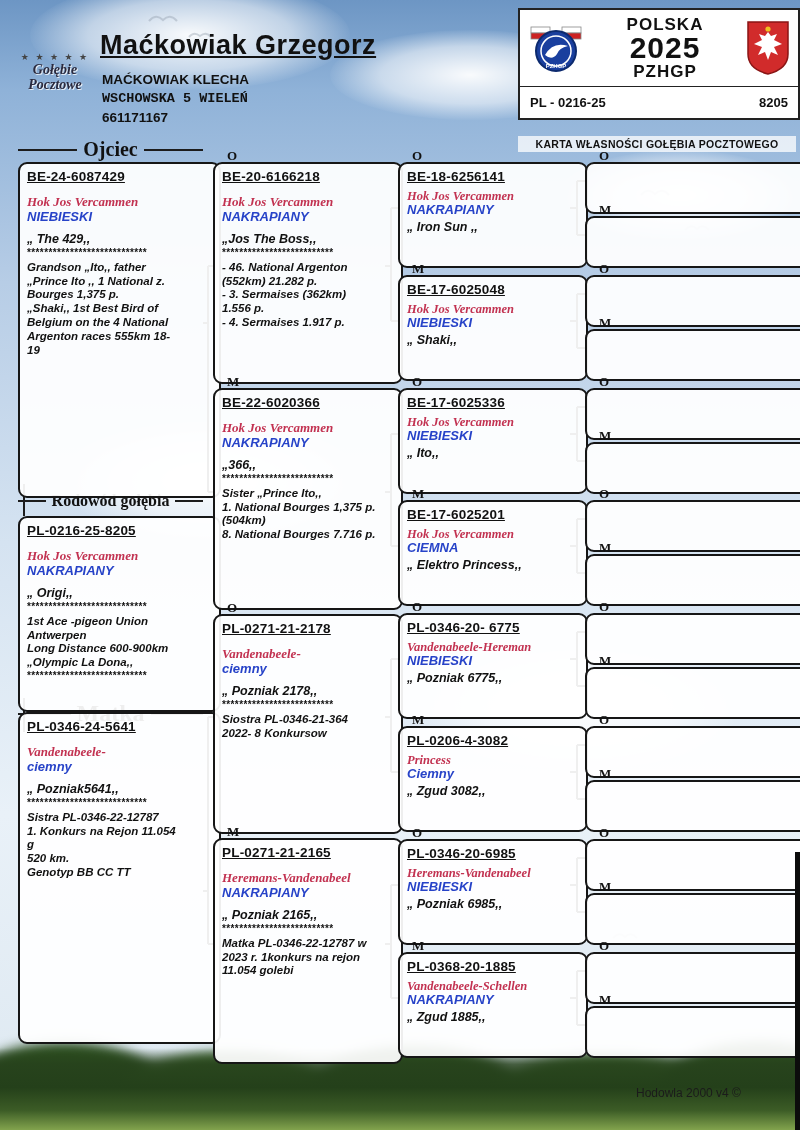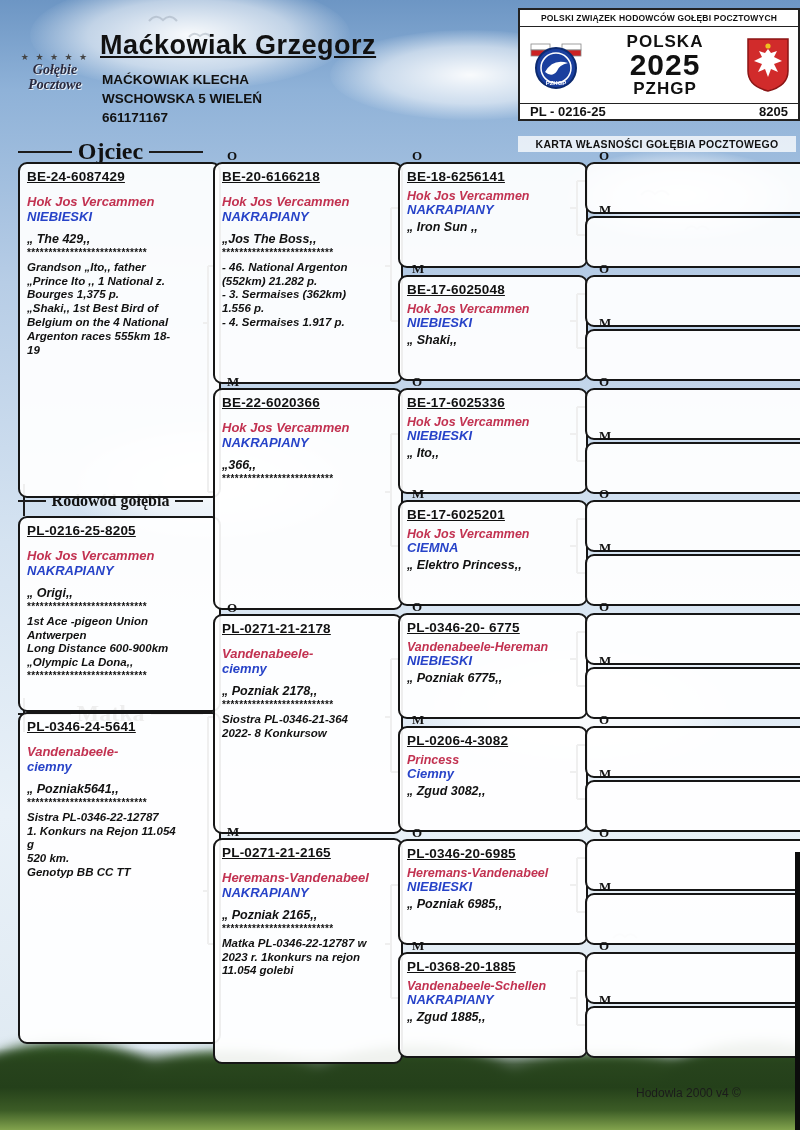--- a/index.html
+++ b/index.html
@@ -9,21 +9,21 @@
   .cloud{position:absolute;z-index:0;border-radius:50%;
          background:radial-gradient(ellipse at center,rgba(255,255,255,.95) 0%,rgba(255,255,255,.55) 45%,rgba(255,255,255,0) 72%);}
   .bird{position:absolute;z-index:0;opacity:.38;}
   .trees{position:absolute;z-index:0;left:0;right:0;bottom:0;height:82px;
          background:linear-gradient(180deg,rgba(38,64,28,0) 0%,rgba(38,64,28,.78) 20%,#24401a 48%,#3c5c26 76%,#82a34d 100%);}
   .treeblob{position:absolute;z-index:0;border-radius:50%;filter:blur(6px);}
   .conn{position:absolute;z-index:1;background:#1c1c1c;}
   .pbox{position:absolute;z-index:2;background:rgba(255,255,255,.93);
         border:2px solid #161616;border-radius:9px;padding:5px 7px;}
   .ring{font-size:13.5px;font-weight:bold;letter-spacing:.2px;text-decoration:underline;white-space:nowrap;}
-  .breed{margin-top:11px;font-size:13px;font-weight:bold;font-style:italic;color:#c23251;line-height:1.12;}
+  .breed{margin-top:11px;font-size:13px;font-weight:bold;font-style:italic;color:#c23251;line-height:1.12;font-family:Liberation Serif, serif;}
   .colorline{font-size:13px;font-weight:bold;font-style:italic;color:#2743c8;line-height:1.12;}
   .nick{margin-top:9px;font-size:12.5px;font-weight:bold;font-style:italic;line-height:1.1;}
   .stars{font-size:10px;font-weight:bold;letter-spacing:.4px;white-space:nowrap;overflow:hidden;}
   .info{margin-top:3px;font-size:11.5px;font-weight:bold;font-style:italic;line-height:1.2;white-space:pre-line;}
   .small .breed{margin-top:5px;font-size:12.5px;}
   .small .nick{margin-top:3px;}
   .gen-label{position:absolute;top:-16px;left:12px;font-family:"Liberation Serif",serif;
              font-size:13px;font-weight:bold;color:#111;}
   .g4box{left:585px;width:210px;height:38px;}
   .sect{position:absolute;z-index:2;display:flex;align-items:center;gap:6px;}
@@ -37,21 +37,21 @@
                 text-decoration:underline;letter-spacing:.5px;}
   .breeder-line{position:absolute;z-index:3;left:102px;font-size:13.5px;font-weight:bold;}
   .stamp{position:absolute;z-index:3;left:518px;top:8px;width:278px;background:#fff;border:2px solid #222;}
   .fed{font-size:8.5px;font-weight:bold;text-align:center;padding:3px 2px;border-bottom:1.5px solid #222;letter-spacing:.2px;}
   .stamp-mid{display:flex;align-items:center;justify-content:space-between;padding:4px 8px;height:68px;}
   .stamp-center{text-align:center;line-height:1;}
   .polska{font-size:17px;font-weight:bold;letter-spacing:1px;}
   .year{font-size:30px;font-weight:bold;letter-spacing:1px;}
   .org{font-size:17px;font-weight:bold;letter-spacing:1px;}
   .stamp-bottom{display:flex;justify-content:space-between;border-top:1.5px solid #222;
-                padding:0 10px;font-size:13px;font-weight:bold;gap:28px;}
+                padding:8px 10px;font-size:13px;font-weight:bold;gap:28px;}
   .card-title{position:absolute;z-index:3;left:518px;top:136px;width:278px;text-align:center;
               font-size:10.5px;font-weight:bold;background:rgba(255,255,255,.75);padding:2px 0;letter-spacing:.3px;}
   .credit{position:absolute;z-index:3;left:636px;top:1086px;font-size:12px;color:#1b1b1b;text-align:right;}
   .scan-edge{position:absolute;z-index:4;right:0;top:852px;width:5px;height:278px;background:#0c0c0c;}
 </style>
 </head>
 <body>
 
 <div class="cloud" style="left:30px;top:-20px;width:320px;height:110px;"></div>
 <div class="cloud" style="left:330px;top:30px;width:280px;height:90px;"></div>
@@ -80,25 +80,24 @@
 <div class="treeblob" style="left:660px;top:1042px;width:200px;height:95px;background:#2b4d1e;"></div>
 <div class="trees"></div>
 
 <div class="breeder-logo">
   <div class="logo-stars">★ ★ ★ ★ ★</div>
   <div class="logo-l1">Gołębie</div>
   <div class="logo-l2">Pocztowe</div>
 </div>
 <div class="breeder-name">Maćkowiak Grzegorz</div>
 <div class="breeder-line" style="top:72px;">MAĆKOWIAK KLECHA</div>
-<div class="breeder-line" style="top:91px;">WSCHOWSKA 5 WIELEŃ</div>
+<div class="breeder-line" style="top:91px;font-family:Liberation Mono, monospace;">WSCHOWSKA 5 WIELEŃ</div>
 <div class="breeder-line" style="top:110px;">661171167</div>
 
 <div class="stamp">
-  <div class="fed">POLSKI ZWIĄZEK HODOWCÓW GOŁĘBI POCZTOWYCH</div>
   <div class="stamp-mid">
     <svg width="56" height="52" viewBox="0 0 56 52">
       <rect x="3" y="5" width="19" height="6" fill="#ffffff" stroke="#888" stroke-width="0.8"></rect>
       <rect x="3" y="11" width="19" height="6" fill="#cc2222" stroke="#888" stroke-width="0.8"></rect>
       <rect x="34" y="5" width="19" height="6" fill="#ffffff" stroke="#888" stroke-width="0.8"></rect>
       <rect x="34" y="11" width="19" height="6" fill="#cc2222" stroke="#888" stroke-width="0.8"></rect>
       <circle cx="28" cy="29" r="20" fill="#1a3f9e" stroke="#0c2a6e" stroke-width="2"></circle>
       <circle cx="28" cy="29" r="15" fill="none" stroke="#ffffff" stroke-width="1.5"></circle>
       <path d="M17 33 Q25 19 40 24 Q31 26 29 32 Q24 39 17 33 Z" fill="#ffffff"></path>
       <text x="28" y="46" font-size="6" fill="#ffffff" text-anchor="middle" font-family="Liberation Sans, sans-serif" font-weight="bold">PZHGP</text>
@@ -116,21 +115,21 @@
   </div>
   <div class="stamp-bottom">
     <span>PL - 0216-25</span>
     <span>8205</span>
   </div>
 </div>
 <div class="card-title">KARTA  WŁASNOŚCI  GOŁĘBIA  POCZTOWEGO</div>
 
 <div class="sect" style="left:18px;top:138px;width:185px;">
   <div class="hl"></div>
-  <span style="font-size:24px;">Ojciec</span>
+  <span style="font-size:20px;">Ojciec</span>
   <div class="hl"></div>
 </div>
 <div class="sect" style="left:18px;top:492px;width:185px;">
   <div class="hl"></div>
   <span style="font-size:16px;">Rodowód gołębia</span>
   <div class="hl"></div>
 </div>
 <div class="sect" style="left:18px;top:700px;width:185px;">
   <div class="hl"></div>
   <span style="font-size:24px;">Matka</span>
@@ -192,20 +191,24 @@
 - 4. Sermaises  1.917 p.</div>
 </div>
 
 <div class="pbox" style="left:213px;top:388px;width:172px;height:208px;">
   <span class="gen-label">M</span>
   <div class="ring">BE-22-6020366</div>
   <div class="breed">Hok Jos Vercammen</div>
   <div class="colorline">NAKRAPIANY</div>
   <div class="nick">„366,,</div>
   <div class="stars">**************************</div>
+  <div class="info">Sister „Prince Ito,,
+1. National  Bourges 1,375 p.
+(504km)
+8. National Bourges 7.716 p.</div>
 </div>
 
 <div class="pbox" style="left:213px;top:614px;width:172px;height:206px;">
   <span class="gen-label">O</span>
   <div class="ring">PL-0271-21-2178</div>
   <div class="breed">Vandenabeele-</div>
   <div class="colorline">ciemny</div>
   <div class="nick">„ Pozniak 2178,,</div>
   <div class="stars">**************************</div>
   <div class="info">Siostra PL-0346-21-364

